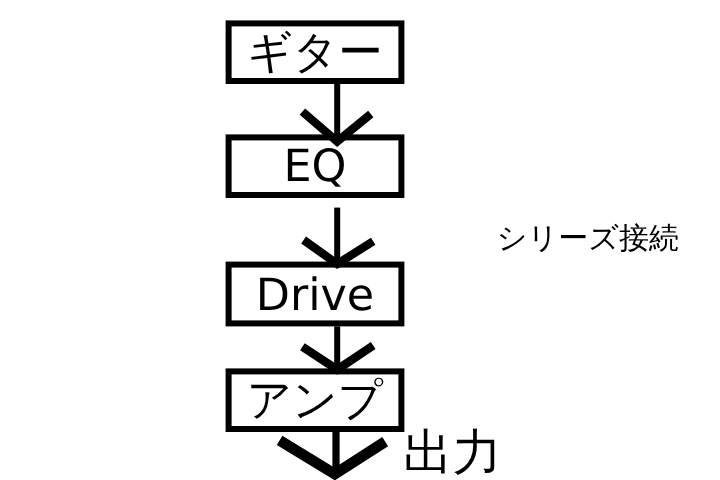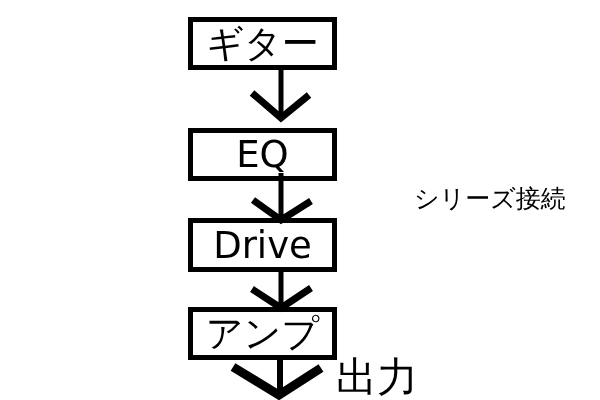--- a/index.html
+++ b/index.html
@@ -19,21 +19,21 @@
     width: 149px;
     height: 53px;
     border: 5px solid var(--ink, #000000);
     background: var(--bg, #ffffff);
     display: flex;
     align-items: center;
     justify-content: center;
     z-index: 1;
   }
   .n0 { top: 17px; }
-  .n1 { top: 128px; }
+  .n1 { top: 112px; }
   .n2 { top: 218px; height: 54px; }
   .n3 { top: 307px; }
   .node-label {
     font-size: 37px;
     line-height: 1;
     white-space: nowrap;
   }
   .arrows {
     position: absolute;
     left: 0; top: 0;

